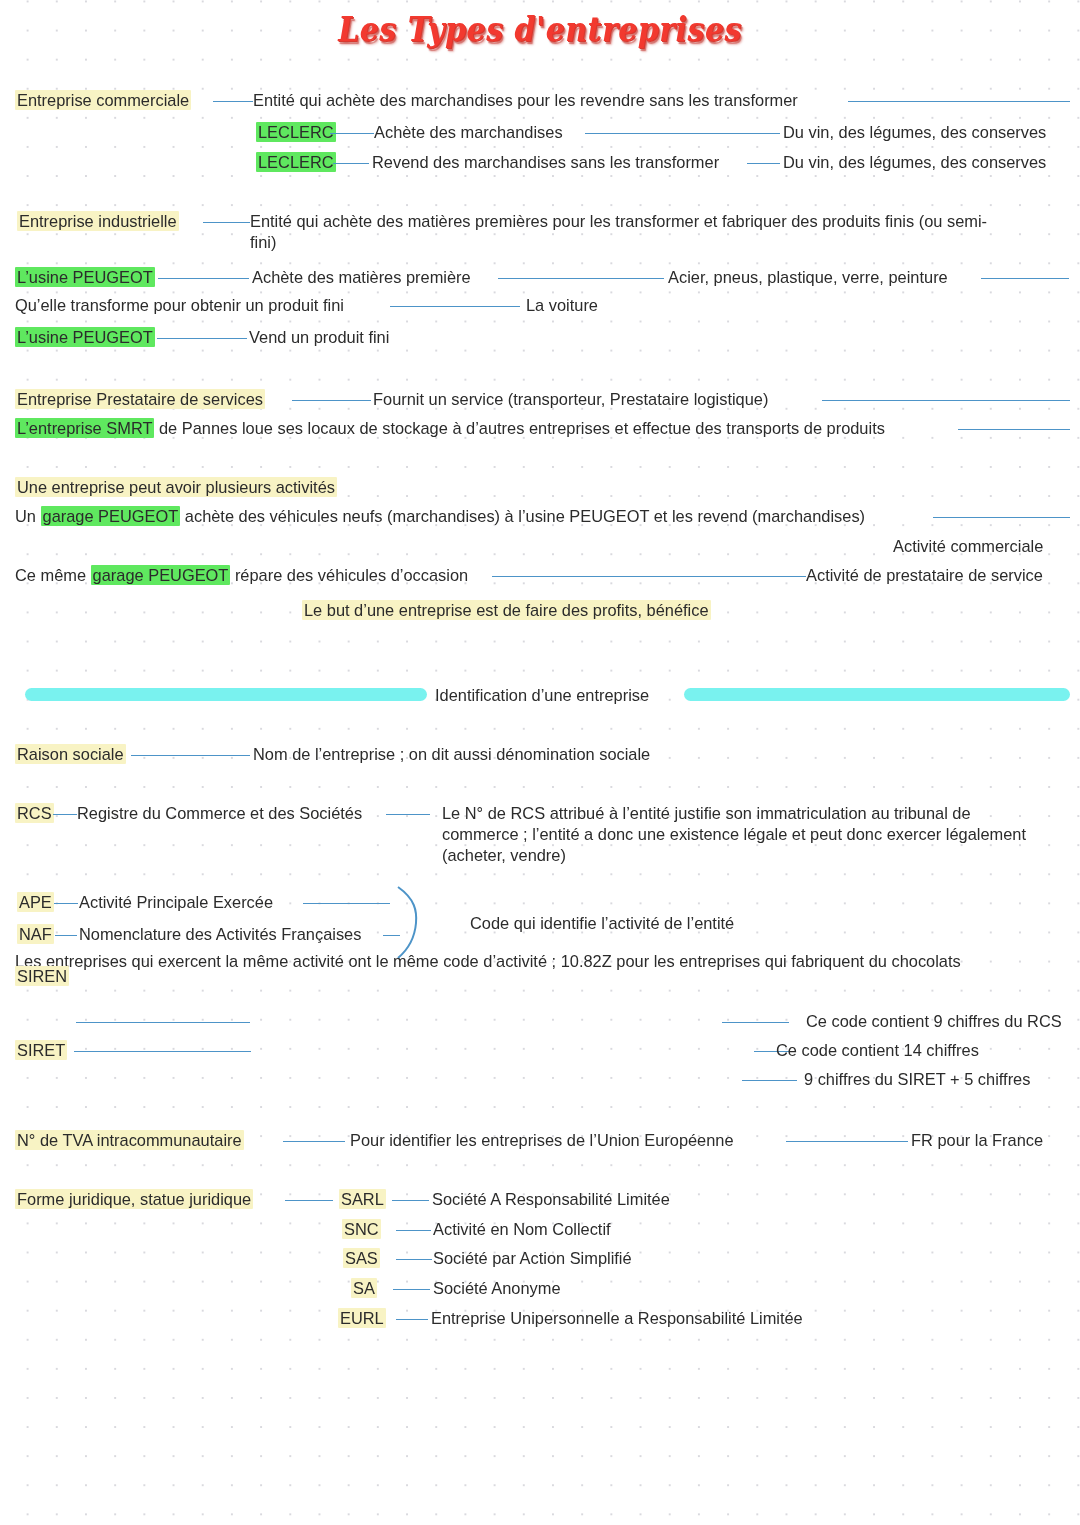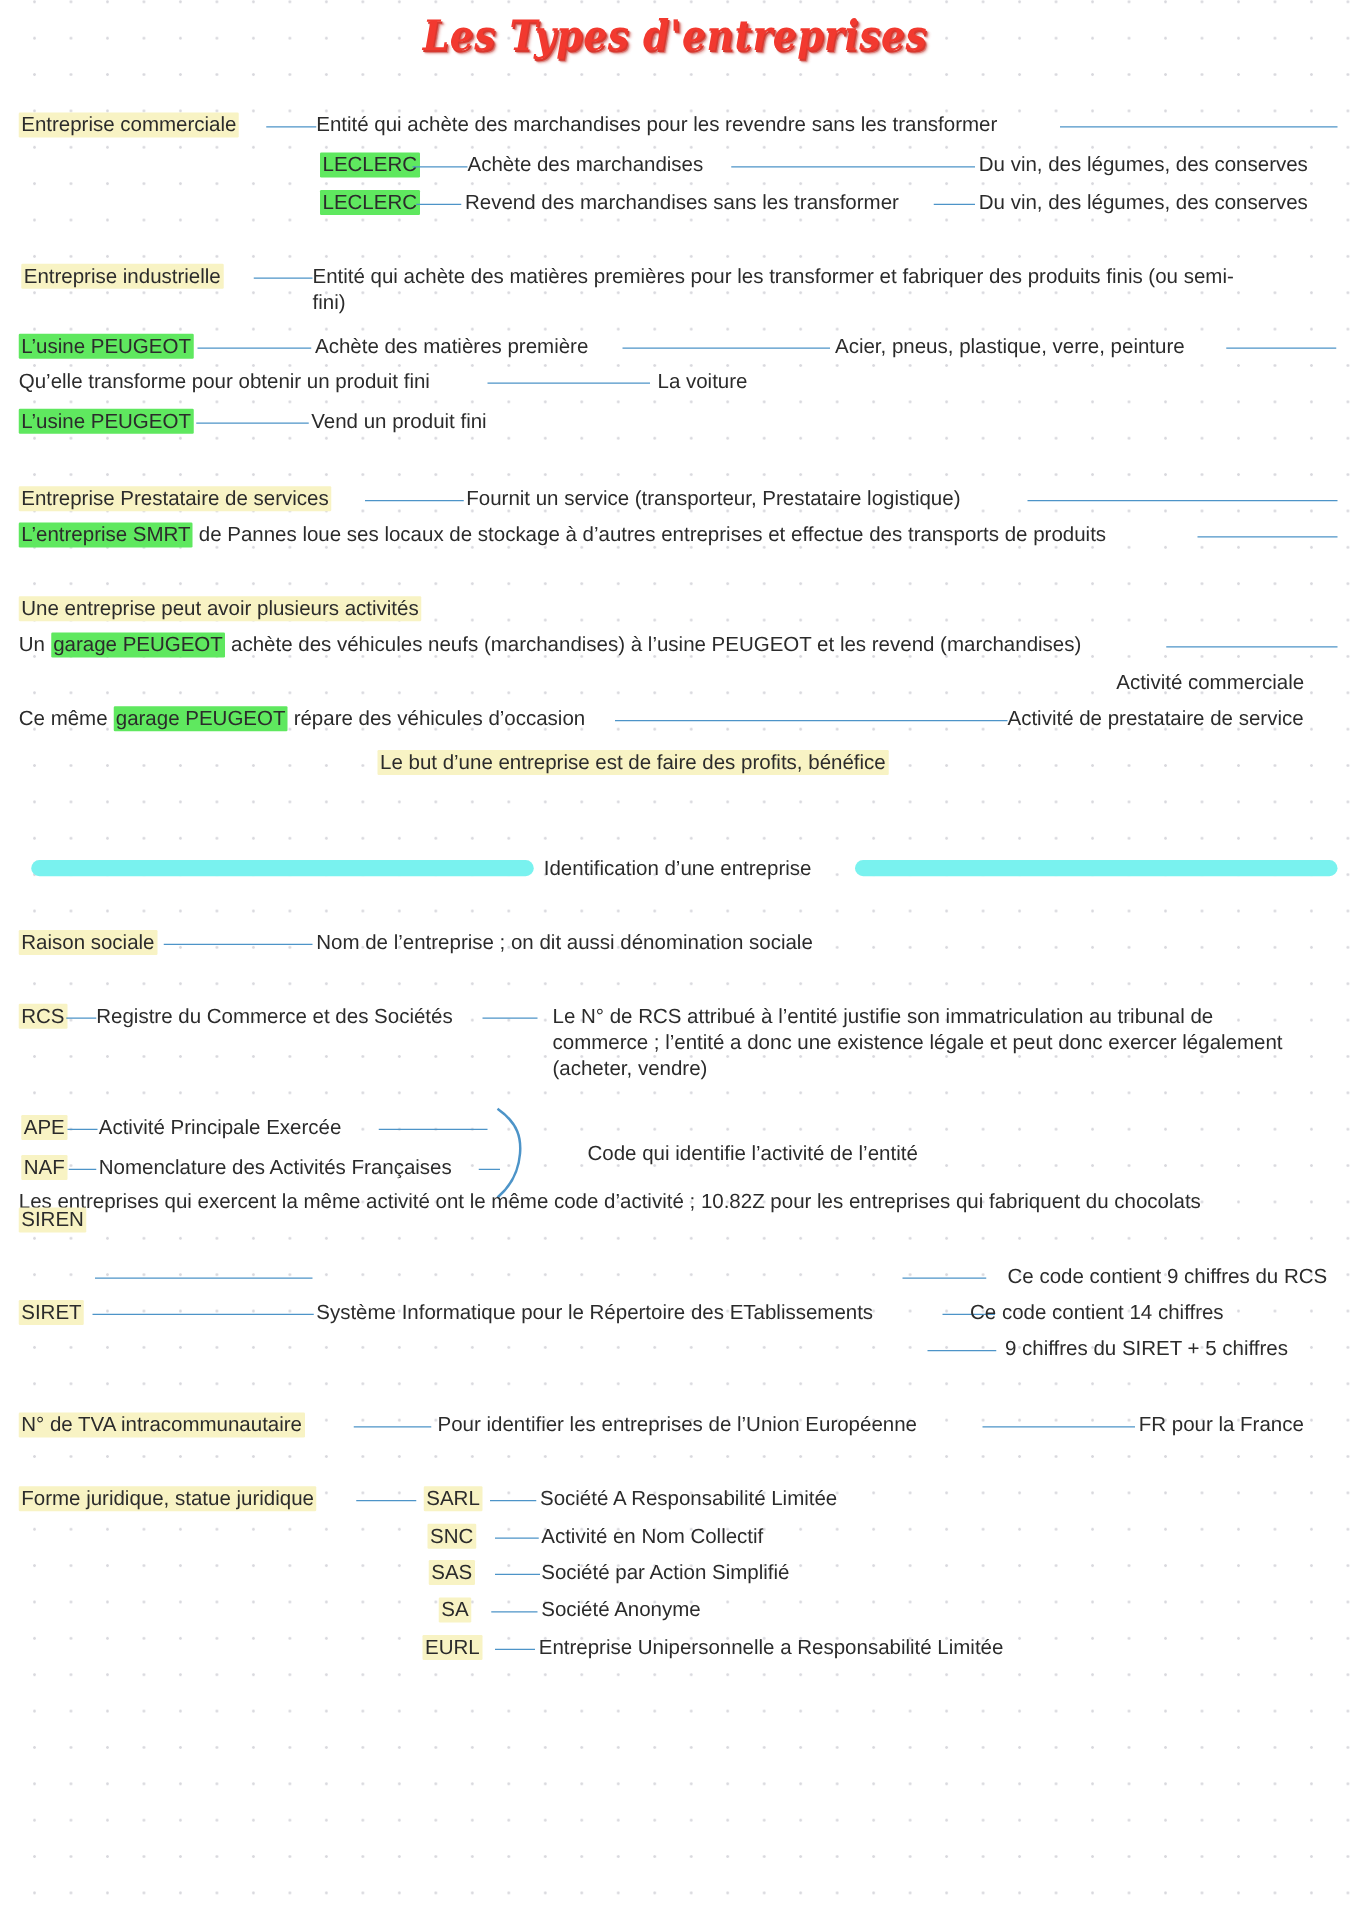--- a/index.html
+++ b/index.html
@@ -150,21 +150,20 @@
   <div class="t" style="left:470px; top:913px;">Code qui identifie l’activité de l’entité</div>
   <div class="t" style="left:15px; top:951px;">Les entreprises qui exercent la même activité ont le même code d’activité ; 10.82Z pour les entreprises qui fabriquent du chocolats</div>
 
   <div class="t" style="left:15px; top:966px;"><span class="hy">SIREN</span></div>
   <div class="ln" style="left:76px; top:1022px; width:174px;"></div>
   <div class="ln" style="left:722px; top:1022px; width:67px;"></div>
   <div class="t" style="left:791px; top:1011px;margin-left:15px;">Ce code contient 9 chiffres du RCS</div>
 
   <div class="t" style="left:15px; top:1040px;"><span class="hy">SIRET</span></div>
   <div class="ln" style="left:74px; top:1051px; width:177px;"></div>
-  <div class="t" style="left:253px; top:1040px;">Système Informatique pour le Répertoire des ETablissements</div>
   <div class="ln" style="left:754px; top:1051px; width:42px;"></div>
   <div class="t" style="left:776px; top:1040px;">Ce code contient 14 chiffres</div>
 
   <div class="ln" style="left:742px; top:1080px; width:55px;"></div>
   <div class="t" style="left:804px; top:1069px;">9 chiffres du SIRET + 5 chiffres</div>
 
   <div class="t" style="left:15px; top:1130px;"><span class="hy">N° de TVA intracommunautaire</span></div>
   <div class="ln" style="left:283px; top:1141px; width:62px;"></div>
   <div class="t" style="left:350px; top:1130px;">Pour identifier les entreprises de l’Union Européenne</div>
   <div class="ln" style="left:786px; top:1141px; width:122px;"></div>

